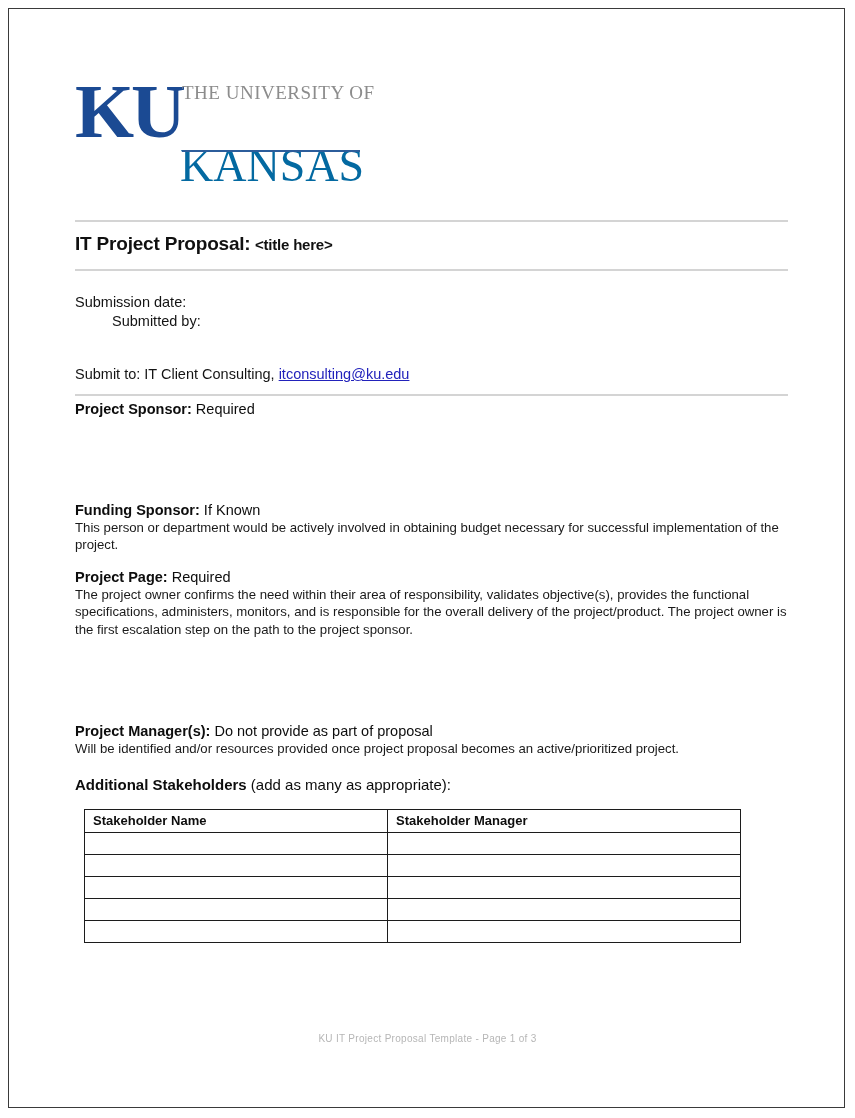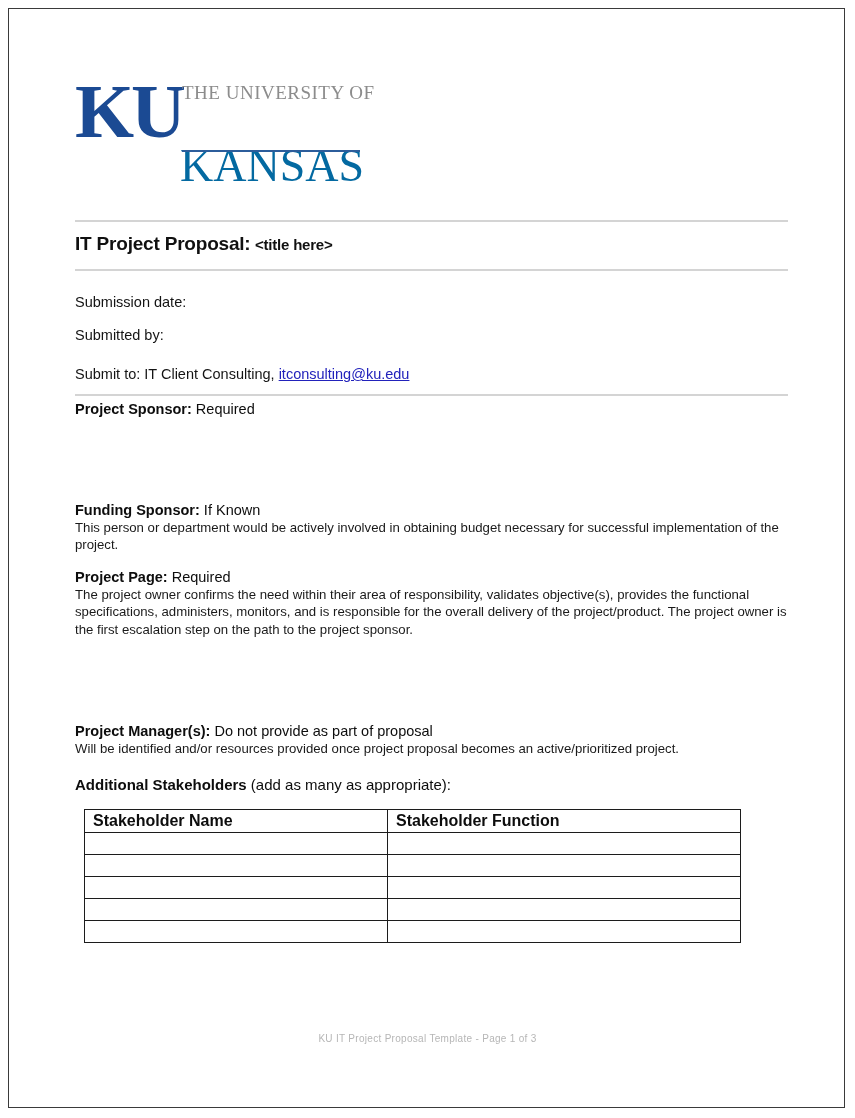--- a/index.html
+++ b/index.html
@@ -113,21 +113,21 @@
 
   
   .meta-line {
     position: absolute;
     left: 66px;
     font-size: 14.5px;
     color: #141414;
     white-space: nowrap;
   }
   #meta-date    { top: 285px; }
-  #meta-by      { top: 318px; }
+  #meta-by      { top: 304px; margin-left: 37px; }
   #meta-to      { top: 357px; }
   #meta-to a {
     color: #2222bb;
     text-decoration: underline;
   }
 
   
   .section { position: absolute; left: 66px; width: 712px; }
   .sec-head {
     font-size: 14.5px;
@@ -174,21 +174,21 @@
   #stakeholder-table th,
   #stakeholder-table td {
     border: 1px solid #1c1c1c;
     padding: 0;
     background: #ffffff;
   }
   #stakeholder-table th {
     height: 19px;
     text-align: left;
     padding: 1px 0 2px 8px;
-    font-size: 16px;
+    font-size: 13px;
     font-weight: 700;
     color: #0d0d0d;
     vertical-align: middle;
   }
   #stakeholder-table td { height: 21px; }
   #stakeholder-table col.c1 { width: 303px; }
   #stakeholder-table col.c2 { width: 353px; }
 
   
   #footer {
@@ -250,21 +250,21 @@
   <div id="stakeholders-label"><span class="lead">Additional Stakeholders</span><span class="note"> (add as many as appropriate):</span></div>
 
   <table id="stakeholder-table">
     <colgroup>
         <col class="c1">
         <col class="c2">
       </colgroup>
     <thead>
       <tr>
         <th>Stakeholder Name</th>
-        <th>Stakeholder Function</th>
+        <th>Stakeholder Manager</th>
       </tr>
     </thead>
     <tbody>
       <tr>
         <td></td>
         <td></td>
       </tr>
       <tr>
         <td></td>
         <td></td>

